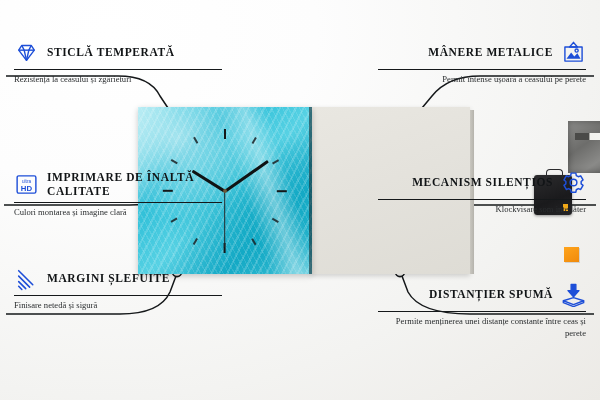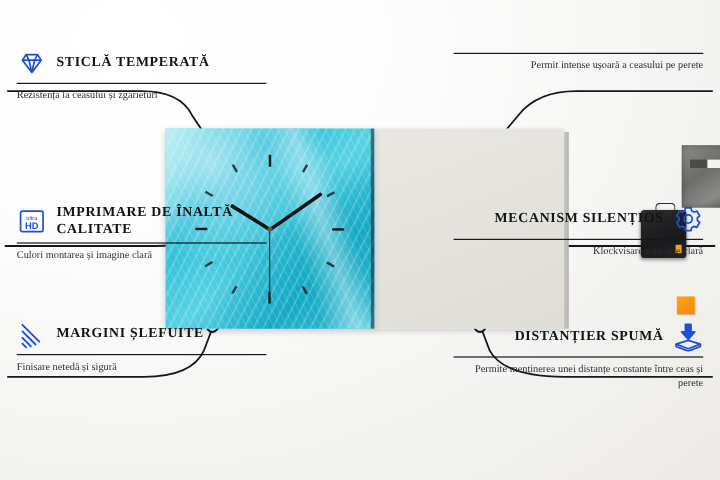--- a/index.html
+++ b/index.html
@@ -218,41 +218,54 @@
             </g>
           </svg>
       </span>
       <span class="c-title">MARGINI ȘLEFUITE</span>
     </div>
     <div class="rule"></div>
     <div class="c-sub">Finisare netedă și sigură</div>
   </div>
 
   <div class="callout right" style="left:378px;top:40px;">
+    <div class="c-head">
+      <span class="c-title">MÂNERE METALICE</span>
+      <span class="ico">
+        <svg viewBox="0 0 32 32">
+            <g fill="none" stroke="currentColor" stroke-width="1.8" stroke-linejoin="round">
+          <path d="M16 3 L11 9 H21 Z"></path>
+              <rect x="5" y="9" width="22" height="18"></rect>
+          <path d="M7 24 L13 16 L17 21 L21 17 L25 24 Z" fill="currentColor" stroke="none"></path>
+          <circle cx="20" cy="13.5" r="2"></circle>
+            </g>
+          </svg>
+      </span>
+    </div>
     <div class="rule"></div>
     <div class="c-sub">Permit intense ușoară a ceasului pe perete</div>
   </div>
 
   <div class="callout right" style="left:378px;top:170px;">
     <div class="c-head">
       <span class="c-title">MECANISM SILENȚIOS</span>
       <span class="ico">
         <svg viewBox="0 0 32 32">
             <g fill="none" stroke="currentColor" stroke-width="1.9" stroke-linejoin="round">
           <path d="M13 4 h6 l.6 3.1 2.6 1.5 3-1.1 3 5.2 -2.4 2 0 3 2.4 2 -3 5.2 -3-1.1 -2.6 1.5 -.6 3.1 h-6 l-.6-3.1 -2.6-1.5 -3 1.1 -3-5.2 2.4-2 0-3 -2.4-2 3-5.2 3 1.1 2.6-1.5 Z"></path>
           <circle cx="16" cy="16" r="4.3"></circle>
             </g>
           </svg>
       </span>
     </div>
     <div class="rule"></div>
-    <div class="c-sub">Klockvisare som inte clară</div>
-  </div>
-
-  <div class="callout right" style="left:378px;top:268px;">
+    <div class="c-sub">Klockvisare som inte låter</div>
+  </div>
+
+  <div class="callout right" style="left:378px;top:282px;">
     <div class="c-head">
       <span class="c-title">DISTANȚIER SPUMĂ</span>
       <span class="ico">
         <svg viewBox="0 0 32 32">
             <g fill="none" stroke="currentColor" stroke-width="1.8" stroke-linejoin="round">
           <path d="M13 3 h6 v8 h4 l-7 8 -7-8 h4 Z" fill="currentColor"></path>
           <path d="M16 20 L29 24 L16 29 L3 24 Z"></path>
               <path d="M3 24 v2.5 L16 31.5 L29 26.5 V24"></path>
             </g>
           </svg>

